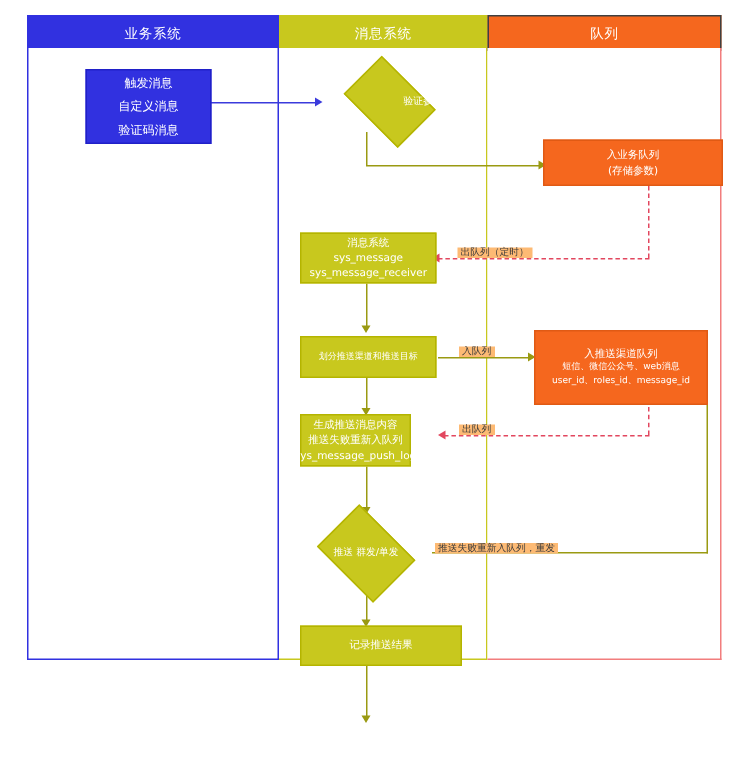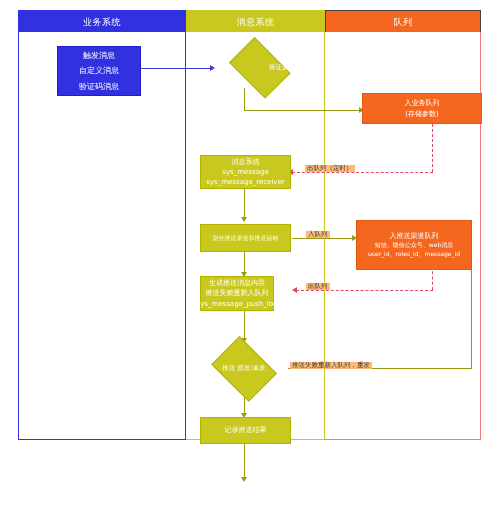--- a/index.html
+++ b/index.html
@@ -188,18 +188,18 @@
   </div>
 
   <div class="diamond" style="left:208px;top:342px;width:72px;height:54px;">
     <div class="dshape"></div>
     <div class="dtext">
       <span class="ln">推送</span>
       <span class="ln">群发/单发</span>
     </div>
   </div>
 
-  <div class="node box-olive" style="left:200px;top:417px;width:91px;height:27px;">
+  <div class="node box-olive" style="left:200px;top:417px;width:108px;height:27px;">
     <span class="ln" style="font-size:7px;">记录推送结果</span>
   </div>
 
 
 </div>
 
 </body></html>

